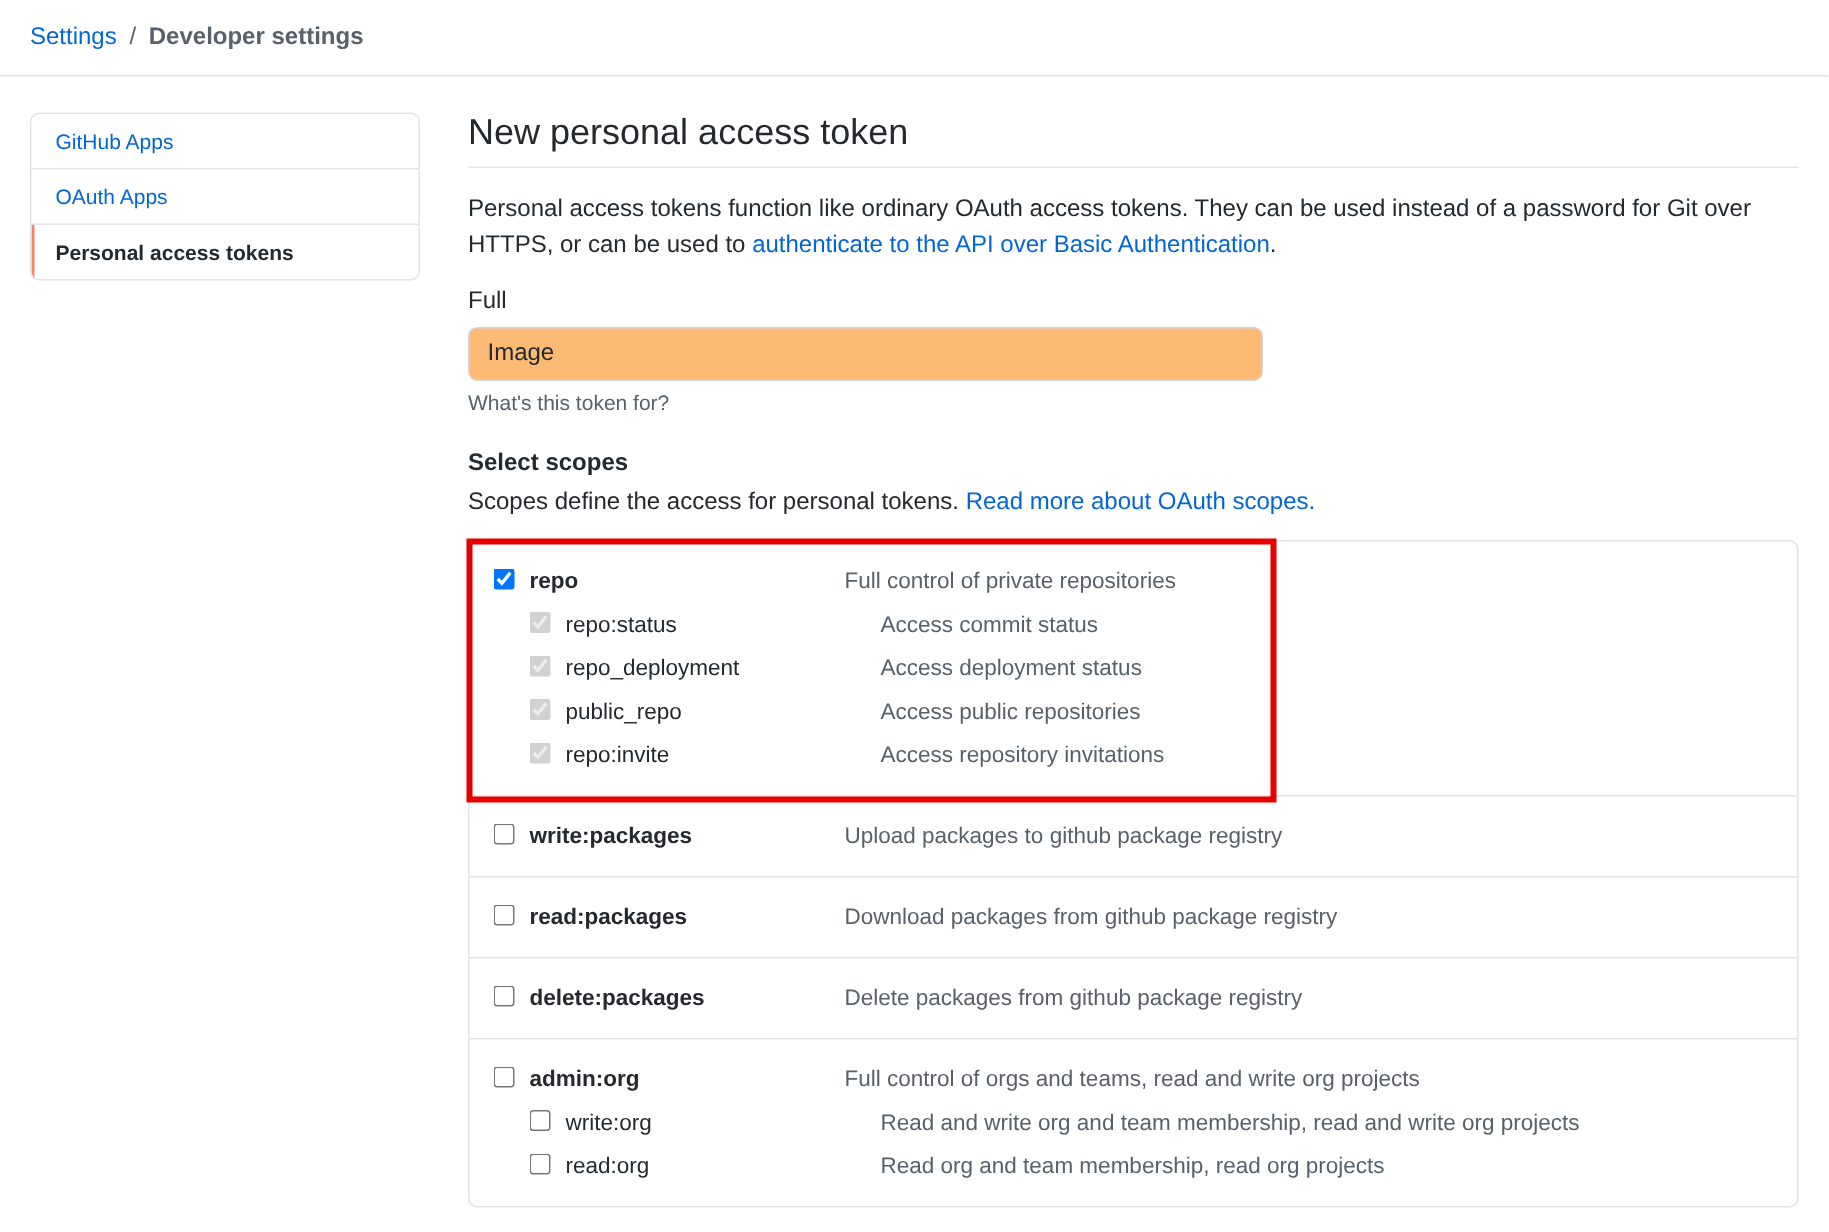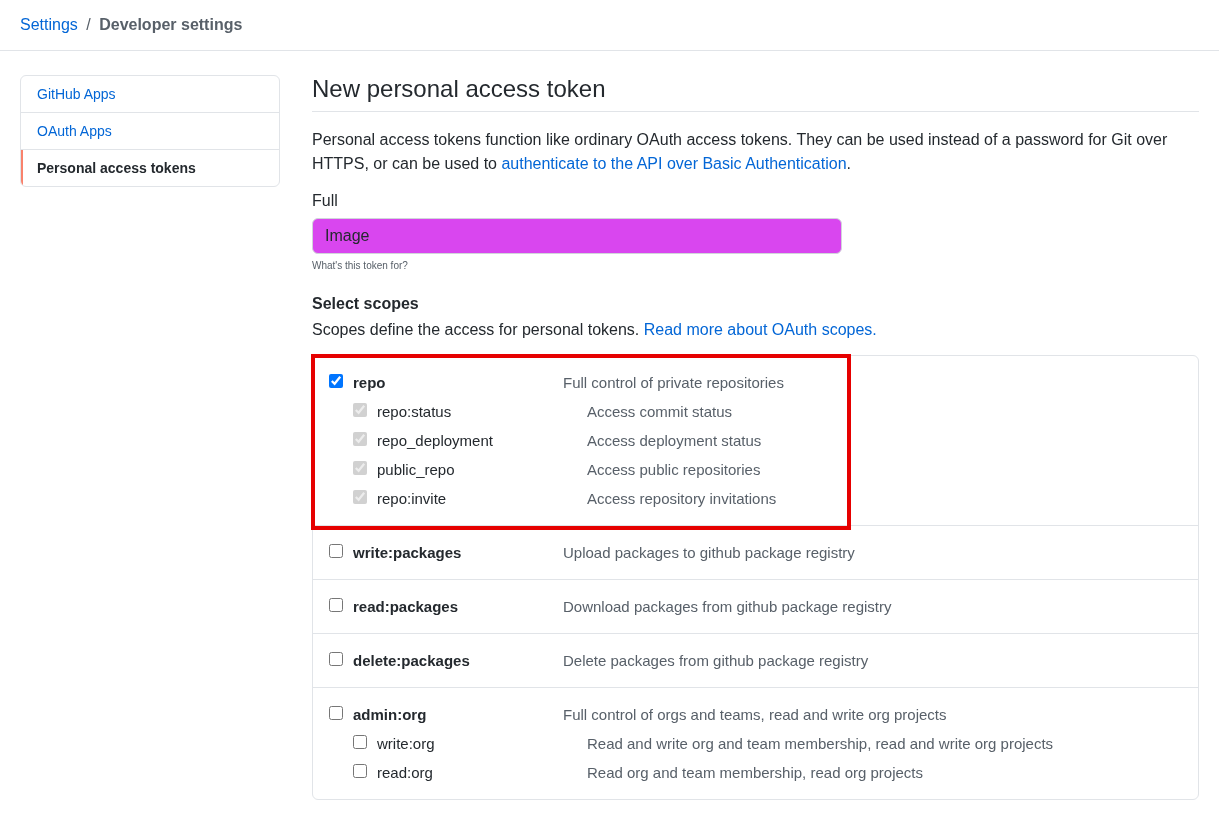--- a/index.html
+++ b/index.html
@@ -68,26 +68,26 @@
       font-size: 16px;
       font-weight: 400;
       margin-bottom: 8px;
     }
     .text-input {
       width: 530px;
       padding: 8px 12px;
       font-size: 16px;
       border: 1px solid #d1d5da;
       border-radius: 6px;
-      background: #d946ef;
+      background: #fdba74;
       color: #24292e;
     }
     .help-text {
       color: #586069;
-      font-size: 10px;
+      font-size: 14px;
       margin-top: 6px;
       margin-bottom: 24px;
     }
     .section-heading {
       font-size: 16px;
       font-weight: 600;
       margin-bottom: 8px;
     }
     .section-sub {
       font-size: 16px;

